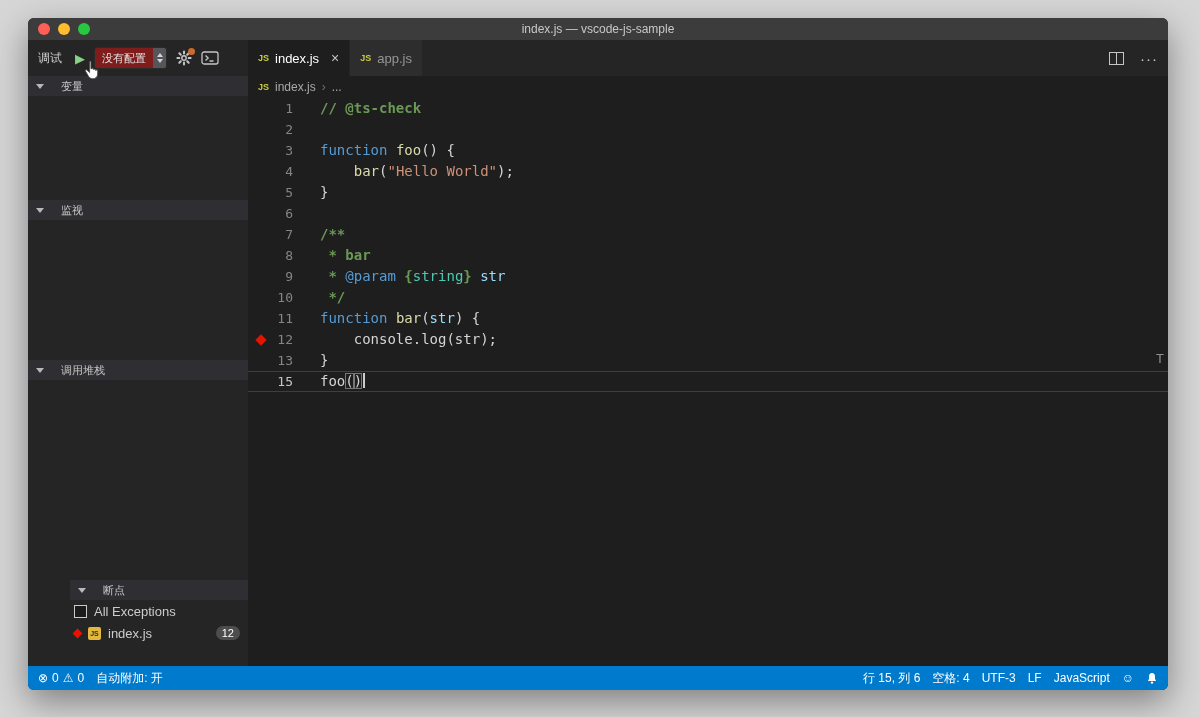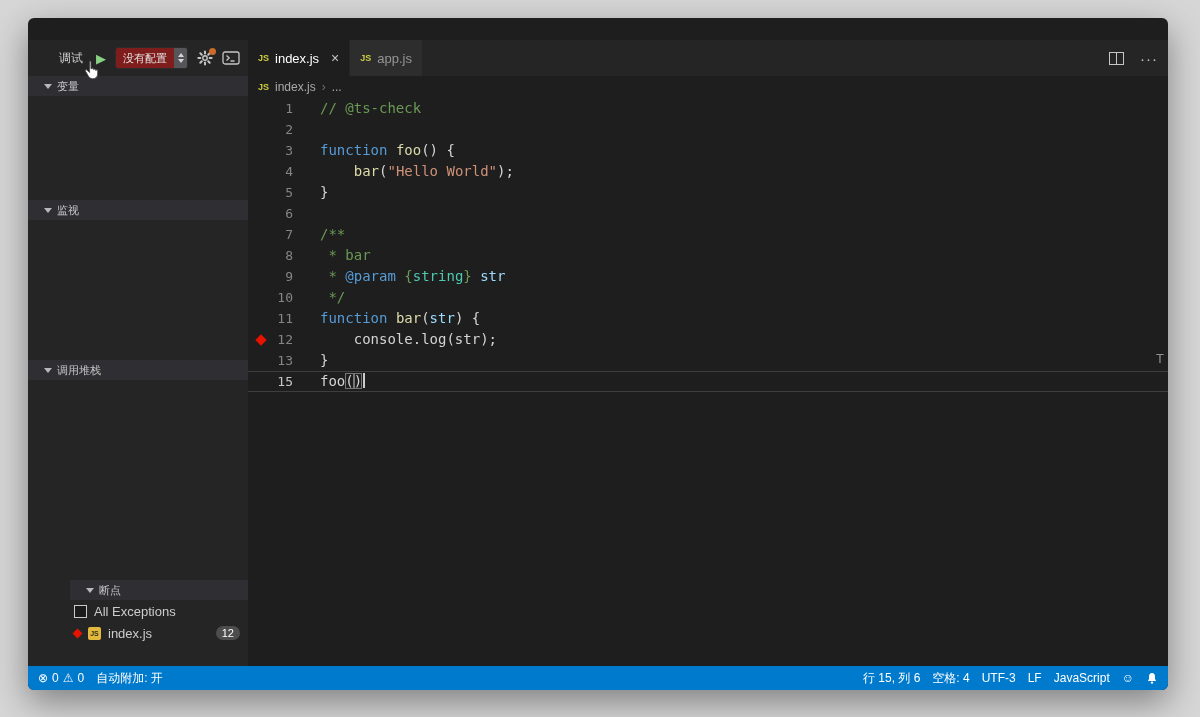--- a/index.html
+++ b/index.html
@@ -26,37 +26,37 @@
   .light.yellow{background:#febc2e;}
   .light.green{background:#28c840;}
   
   .main{position:absolute;left:0;top:22px;right:0;bottom:24px;}
   
   .sidebar{position:absolute;left:0;top:0;width:220px;bottom:0;background:#252526;}
   .debug-toolbar{
     position:absolute;left:0;top:0;right:0;height:36px;
     display:flex;align-items:center;padding-left:10px;gap:9px;box-sizing:border-box;
   }
-  .debug-label{font-size:12px;color:#cccccc;margin-right:4px;margin-left:21px;}
+  .debug-label{font-size:12px;color:#cccccc;margin-right:4px;}
   .play-btn{color:#89d185;font-size:13px;line-height:1;cursor:pointer;}
   .config-select{
     display:flex;align-items:center;height:20px;background:#7f1d1d;
     border:1px solid #2b2b2b;border-radius:3px;overflow:hidden;
   }
   .config-select .val{font-size:11px;color:#e0e0e0;padding:0 7px;white-space:nowrap;}
   .stepper{width:13px;align-self:stretch;background:#55555a;display:flex;flex-direction:column;
     align-items:center;justify-content:center;gap:2px;}
   .tri-up{width:0;height:0;border-left:3px solid transparent;border-right:3px solid transparent;border-bottom:4px solid #d4d4d4;}
   .tri-down{width:0;height:0;border-left:3px solid transparent;border-right:3px solid transparent;border-top:4px solid #d4d4d4;}
   .gear-wrap{position:relative;width:16px;height:16px;}
   .gear-dot{position:absolute;top:-2px;right:-3px;width:7px;height:7px;border-radius:50%;background:#cc6b2c;}
   .sec-arrow{width:0;height:0;border-left:4px solid transparent;border-right:4px solid transparent;border-top:5px solid #b8b8b8;}
   .section-h{
     position:absolute;left:0;right:0;height:20px;background:#2f2f33;
-    display:flex;align-items:center;gap:5px;padding-left:16px;box-sizing:border-box;
+    display:flex;align-items:center;gap:17px;padding-left:8px;box-sizing:border-box;
     font-size:11px;color:#c5c5c5;
   }
   .bp-list{position:absolute;left:0;right:0;top:560px;}
   .bp-row{height:22px;display:flex;align-items:center;gap:7px;padding-left:10px;
     font-size:13px;color:#cccccc;position:relative;margin-left:36px;}
   .cb{width:11px;height:11px;border:1px solid #c9c9c9;background:#1b1b1c;flex:none;}
   .bp-diamond{width:7px;height:7px;background:#e51400;transform:rotate(45deg);flex:none;}
   .fileicon-js{width:13px;height:13px;background:#e2b93d;color:#33331a;border-radius:2px;
     display:inline-flex;align-items:center;justify-content:center;
     font-size:7px;font-weight:bold;flex:none;}
@@ -77,21 +77,21 @@
   .breadcrumb .sep{color:#6e6e6e;}
   
   .code-area{position:absolute;left:0;top:58px;right:0;bottom:0;
     font-family:"DejaVu Sans Mono", monospace;font-size:14px;line-height:21px;}
   .line{display:flex;height:21px;position:relative;}
   .line.current{box-shadow:inset 0 1px 0 #3e3e3e, inset 0 -1px 0 #3e3e3e;}
   .ln{display:inline-block;width:45px;text-align:right;color:#858585;font-size:13px;flex:none;}
   .line.current .ln{color:#c6c6c6;}
   .code{margin-left:27px;white-space:pre;color:#d4d4d4;}
   .bp-dot{position:absolute;left:9px;top:7px;width:8px;height:8px;background:#e51400;transform:rotate(45deg);}
-  .tok-comment{color:#6A9955;}
+  .tok-comment{color:#6A9955;font-weight:bold;}
   .tok-keyword{color:#569CD6;}
   .tok-func{color:#DCDCAA;}
   .tok-string{color:#CE9178;}
   .tok-plain{color:#D4D4D4;}
   .tok-param{color:#9CDCFE;}
   .tok-type{color:#4EC9B0;}
   .tok-bracket{color:#D4D4D4;box-shadow:inset 0 0 0 1px #777777;}
   .caret{display:inline-block;width:2px;height:15px;background:#cccccc;vertical-align:-2px;
     margin-left:1px;animation:blink 1s step-end infinite;}
   @keyframes blink{50%{opacity:0;}}
@@ -105,20 +105,28 @@
   .sb-item{display:flex;align-items:center;gap:4px;cursor:pointer;white-space:nowrap;}
   .sb-ico{font-size:12px;}
   
   .mouse-cursor{position:absolute;left:84px;top:60px;z-index:50;pointer-events:none;}
 </style>
 </head>
 <body>
 
 <div class="window">
 
+  <div class="titlebar">
+    <div class="lights">
+      <span class="light red"></span>
+      <span class="light yellow"></span>
+      <span class="light green"></span>
+    </div>
+    <span class="title">index.js — vscode-js-sample</span>
+  </div>
 
   <div class="main">
 
     <div class="sidebar">
       <div class="debug-toolbar">
         <span class="debug-label">调试</span>
         <span class="play-btn">▶</span>
         <div class="config-select">
           <span class="val">没有配置</span>
           <span class="stepper">

